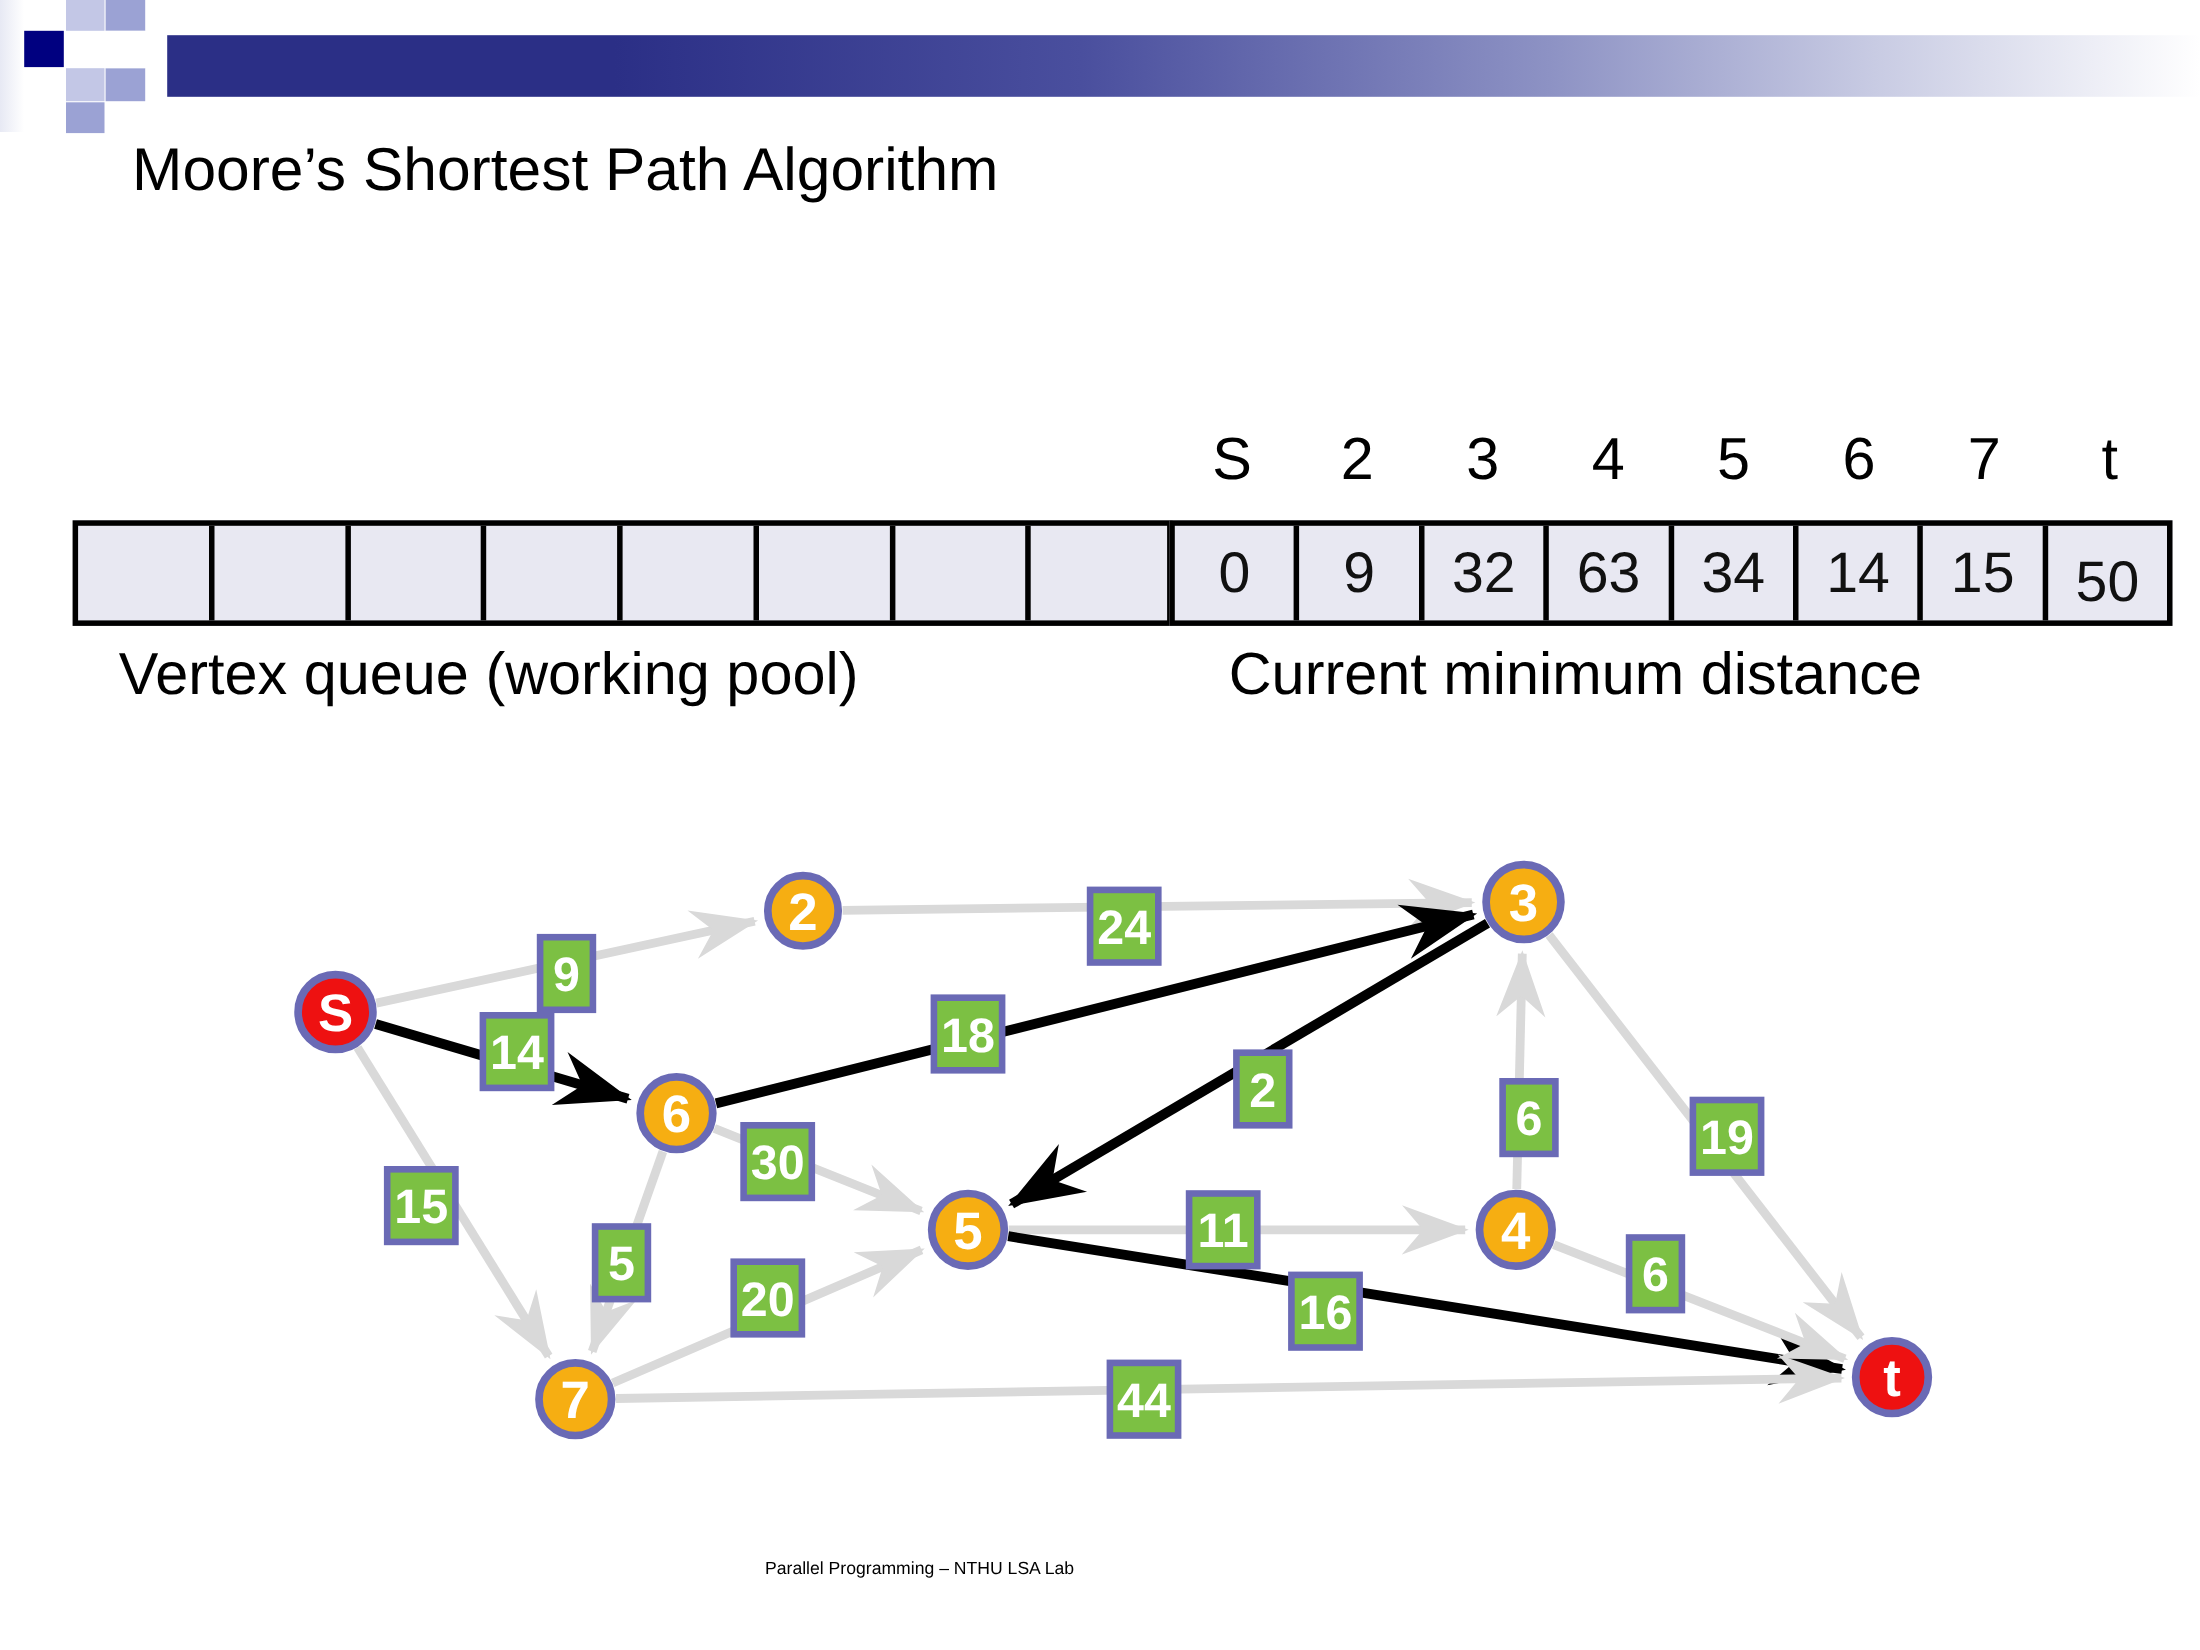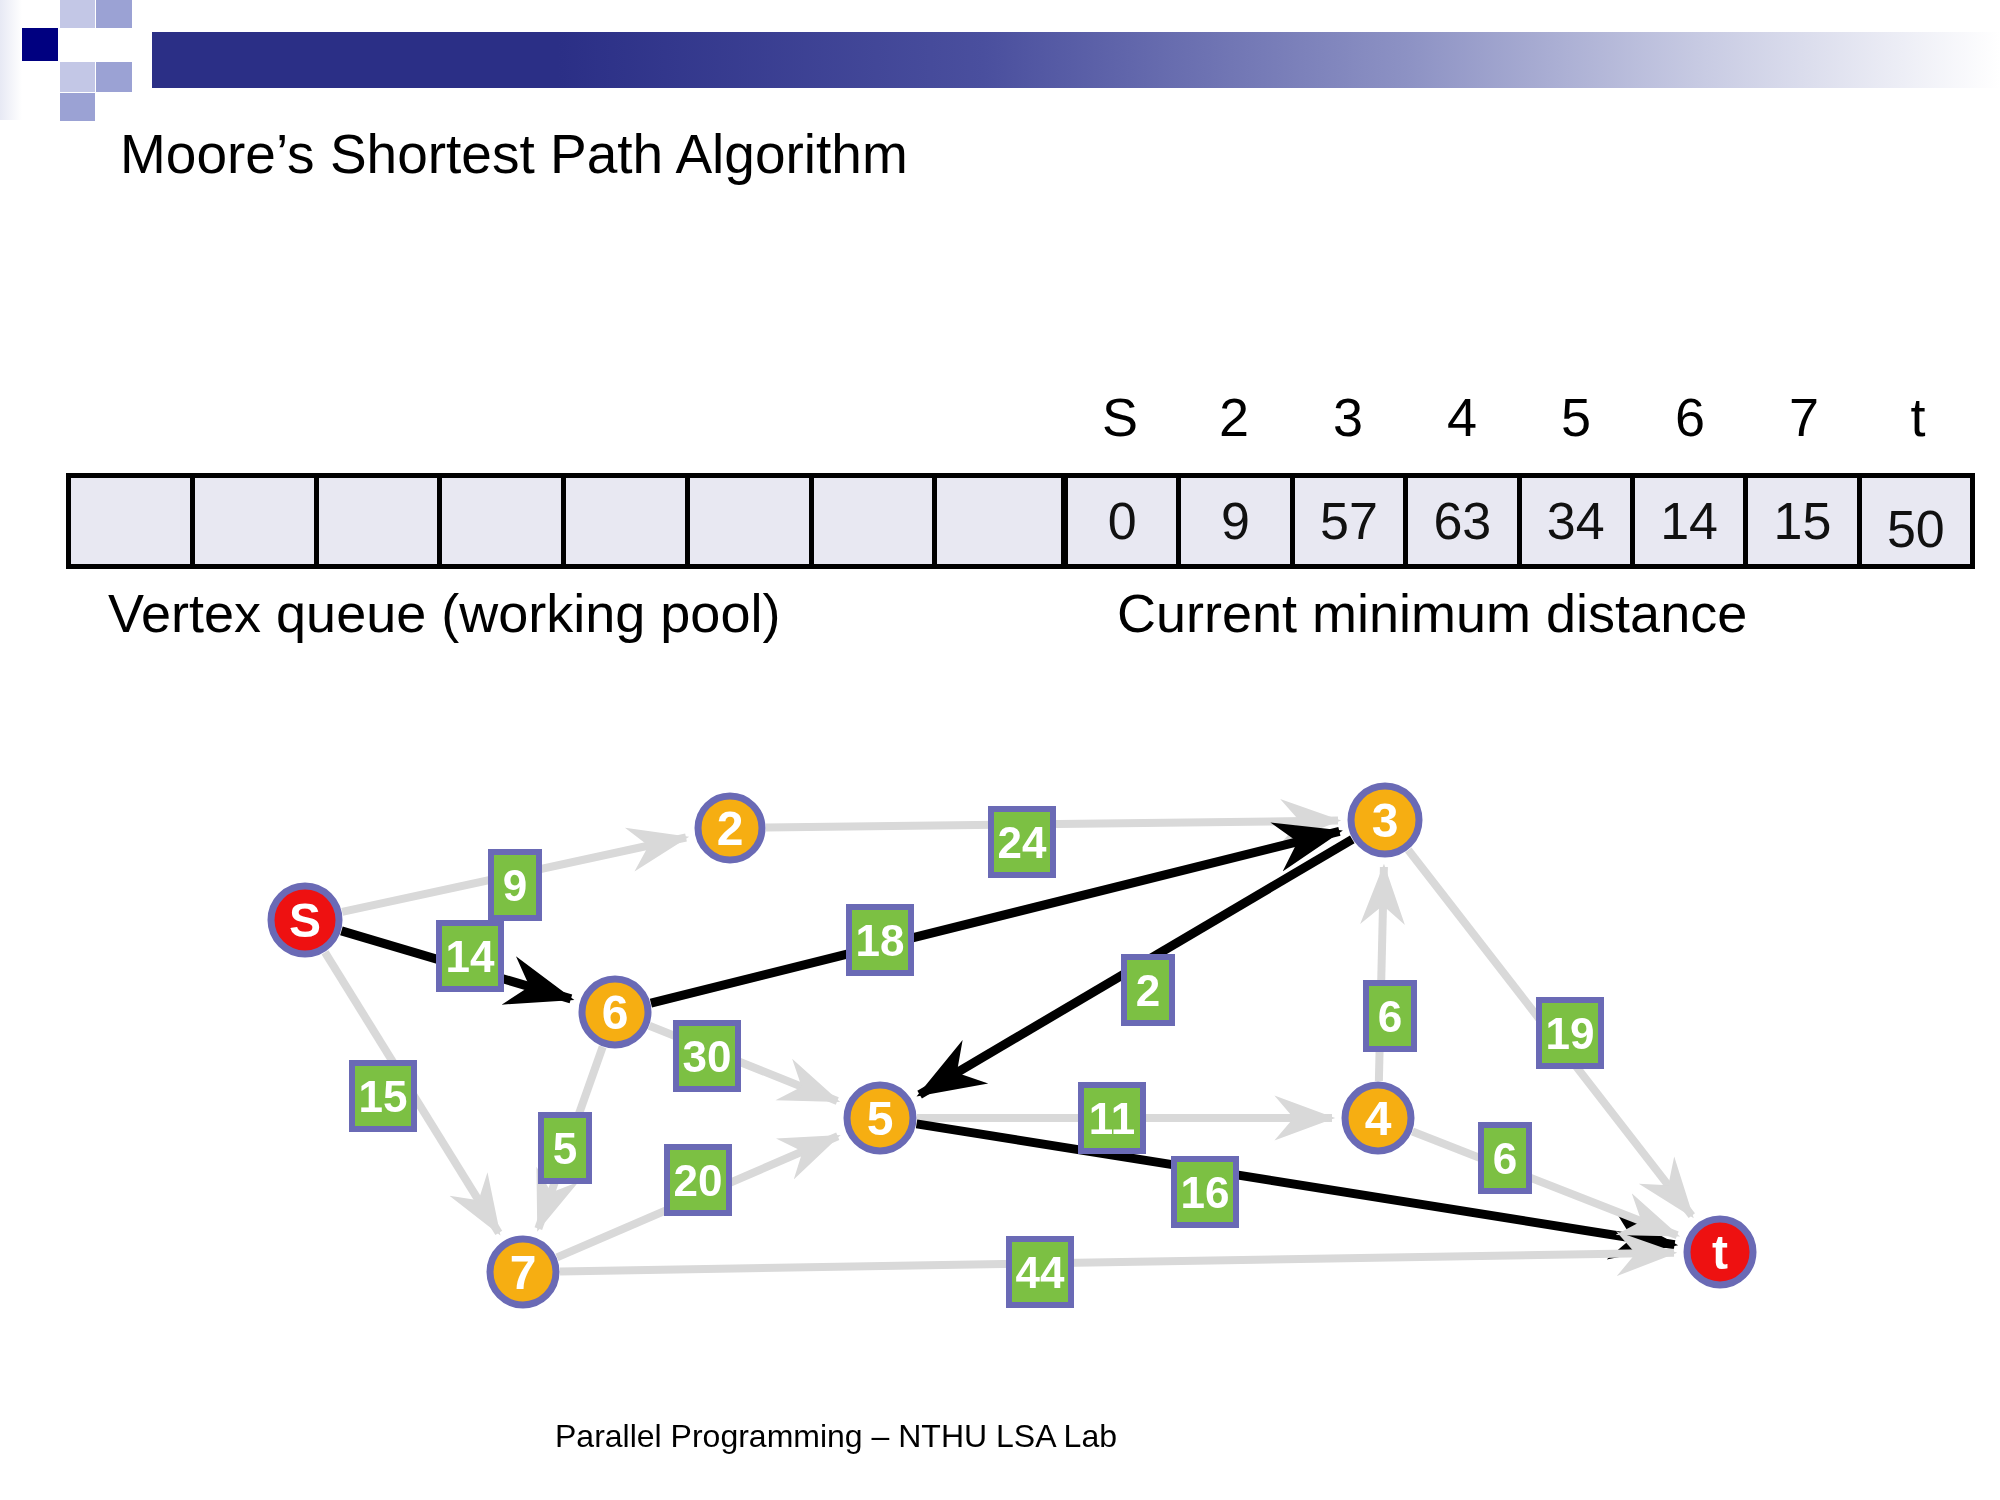--- a/index.html
+++ b/index.html
@@ -115,21 +115,21 @@
     height: 600px;
   }
 
   
   #footer {
     position: absolute;
     left: 0;
     top: 1418px;
     width: 1672px;
     text-align: center;
-    font-size: 32px;
+    font-size: 16px;
     color: #000;
   }
 </style>
 </head>
 <body>
 
 <div id="header-deco">
   <div id="deco-bar"></div>
   <div class="deco-block" style="left:20px;top:28px;width:38px;height:33px;background:#000080;"></div>
   <div class="deco-block" style="left:60px;top:0px;width:35px;height:28px;background:#c3c7e6;"></div>
@@ -161,21 +161,21 @@
   <div class="hcell">3</div>
   <div class="hcell">4</div>
   <div class="hcell">5</div>
   <div class="hcell">6</div>
   <div class="hcell">7</div>
   <div class="hcell">t</div>
 </div>
 <div class="grid" id="dist-grid">
   <div class="cell">0</div>
   <div class="cell">9</div>
-  <div class="cell">57</div>
+  <div class="cell">32</div>
   <div class="cell">63</div>
   <div class="cell">34</div>
   <div class="cell">14</div>
   <div class="cell">15</div>
   <div class="cell">50</div>
 </div>
 <div class="caption" id="dist-caption">Current minimum distance</div>
 
 <svg id="graph" viewBox="0 0 2000 600" width="2000" height="600">
   <defs>

